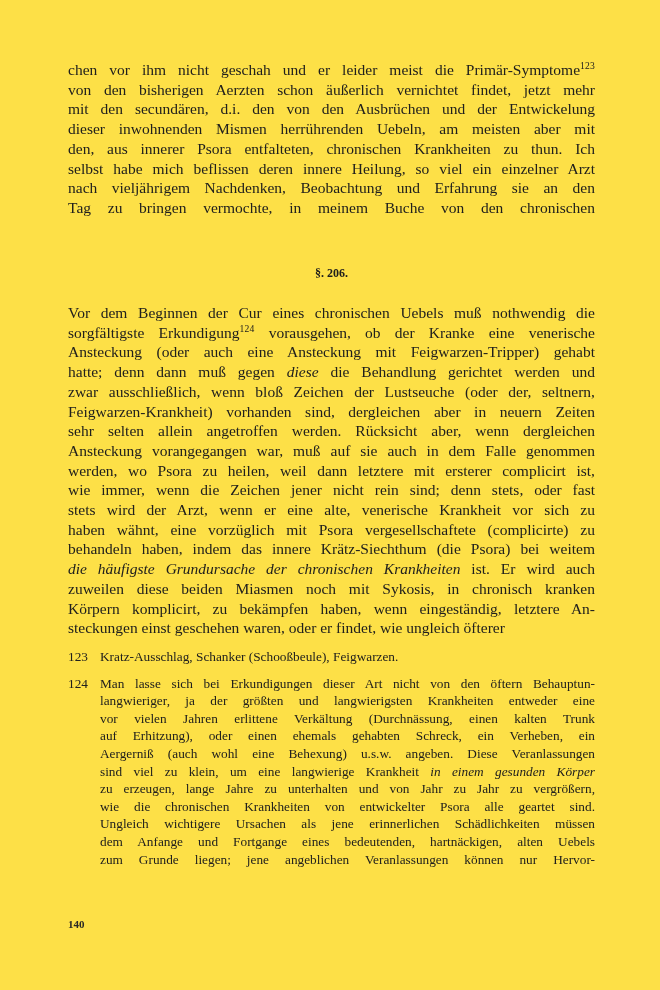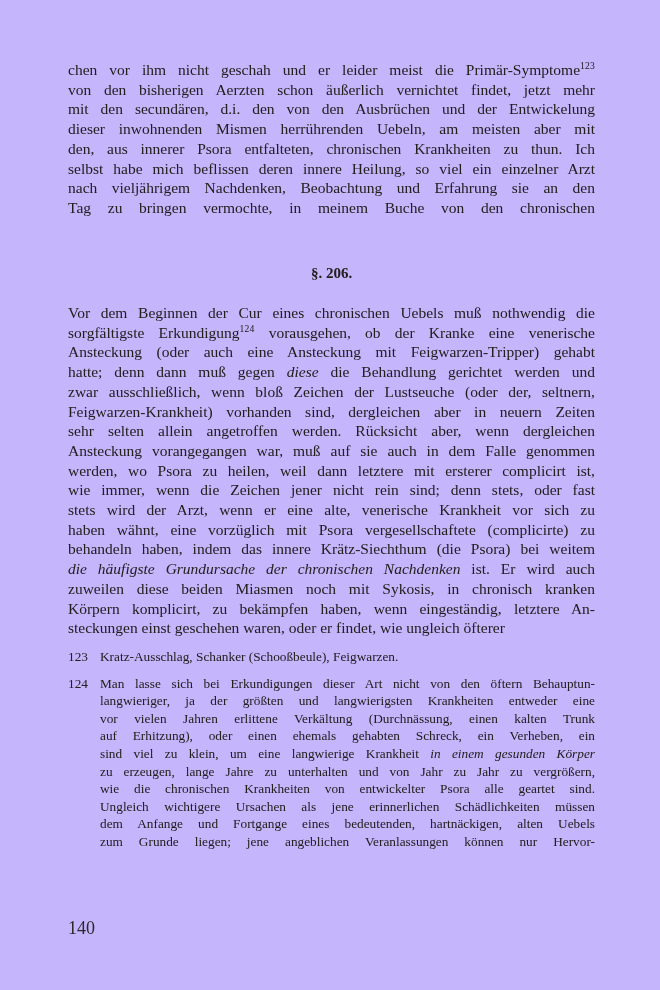--- a/index.html
+++ b/index.html
@@ -5,42 +5,42 @@
   html, body {
     margin: 0;
     padding: 0;
     background: #e8e8e8;
   }
   .page {
     position: relative;
     width: 660px;
     height: 990px;
     margin: 0 auto;
-    background: #c4b5fd;
+    background: #fde047;
     font-family: "Liberation Serif", serif;
     color: #21201d;
     overflow: hidden;
   }
   .para {
     position: absolute;
     left: 68px;
     width: 527px;
     font-size: 15.5px;
     line-height: 19.7px;
   }
   .para1 { top: 60px; }
   .para2 { top: 303px; }
   .heading {
     position: absolute;
     left: 68px;
     width: 527px;
     top: 263px;
     text-align: center;
     font-weight: bold;
-    font-size: 15px;
+    font-size: 12px;
     line-height: 20px;
   }
   .line {
     text-align: justify;
   }
   .line.fj {
     text-align-last: justify;
   }
   sup.fnref {
     font-size: 0.62em;
@@ -63,22 +63,23 @@
   }
   .fn-num {
     flex: 0 0 32px;
     width: 32px;
   }
   .fn-text { flex: 1; min-width: 0; }
   .pagenum {
     position: absolute;
     left: 68px;
     top: 918px;
-    font-size: 18px;
+    font-size: 11px;
     color: #2a2926;
+    font-weight: bold;
   }
 </style>
 </head>
 <body>
 
 <div class="page">
 
   <div class="para para1">
       <div class="line fj">chen vor ihm nicht geschah und er leider meist die Primär-Symptome<sup class="fnref">123</sup></div>
       <div class="line fj">von den bisherigen Aerzten schon äußerlich vernichtet findet, jetzt mehr</div>
@@ -99,40 +100,41 @@
       <div class="line fj">hatte; denn dann muß gegen <span class="it">diese</span> die Behandlung gerichtet werden und</div>
       <div class="line fj">zwar ausschließlich, wenn bloß Zeichen der Lustseuche (oder der, seltnern,</div>
       <div class="line fj">Feigwarzen-Krankheit) vorhanden sind, dergleichen aber in neuern Zeiten</div>
       <div class="line fj">sehr selten allein angetroffen werden. Rücksicht aber, wenn dergleichen</div>
       <div class="line fj">Ansteckung vorangegangen war, muß auf sie auch in dem Falle genommen</div>
       <div class="line fj">werden, wo Psora zu heilen, weil dann letztere mit ersterer complicirt ist,</div>
       <div class="line fj">wie immer, wenn die Zeichen jener nicht rein sind; denn stets, oder fast</div>
       <div class="line fj">stets wird der Arzt, wenn er eine alte, venerische Krankheit vor sich zu</div>
       <div class="line fj">haben wähnt, eine vorzüglich mit Psora vergesellschaftete (complicirte) zu</div>
       <div class="line fj">behandeln haben, indem das innere Krätz-Siechthum (die Psora) bei weitem</div>
-      <div class="line fj"><span class="it">die häufigste Grundursache der chronischen Nachdenken</span> ist. Er wird auch</div>
+      <div class="line fj"><span class="it">die häufigste Grundursache der chronischen Krankheiten</span> ist. Er wird auch</div>
       <div class="line fj">zuweilen diese beiden Miasmen noch mit Sykosis, in chronisch kranken</div>
       <div class="line fj">Körpern komplicirt, zu bekämpfen haben, wenn eingeständig, letztere An-</div>
       <div class="line">steckungen einst geschehen waren, oder er findet, wie ungleich öfterer</div>
     </div>
 
   <div class="footnotes">
     <div class="footnote">
       <span class="fn-num">123</span>
       <div class="fn-text">
           <div class="line">Kratz-Ausschlag, Schanker (Schooßbeule), Feigwarzen.</div>
         </div>
     </div>
     <div class="footnote">
       <span class="fn-num">124</span>
       <div class="fn-text">
           <div class="line fj">Man lasse sich bei Erkundigungen dieser Art nicht von den öftern Behauptun-</div>
           <div class="line fj">langwieriger, ja der größten und langwierigsten Krankheiten entweder eine</div>
           <div class="line fj">vor vielen Jahren erlittene Verkältung (Durchnässung, einen kalten Trunk</div>
           <div class="line fj">auf Erhitzung), oder einen ehemals gehabten Schreck, ein Verheben, ein</div>
+          <div class="line fj">Aergerniß (auch wohl eine Behexung) u.s.w. angeben. Diese Veranlassungen</div>
           <div class="line fj">sind viel zu klein, um eine langwierige Krankheit <span class="it">in einem gesunden Körper</span></div>
           <div class="line fj">zu erzeugen, lange Jahre zu unterhalten und von Jahr zu Jahr zu vergrößern,</div>
           <div class="line fj">wie die chronischen Krankheiten von entwickelter Psora alle geartet sind.</div>
           <div class="line fj">Ungleich wichtigere Ursachen als jene erinnerlichen Schädlichkeiten müssen</div>
           <div class="line fj">dem Anfange und Fortgange eines bedeutenden, hartnäckigen, alten Uebels</div>
           <div class="line fj">zum Grunde liegen; jene angeblichen Veranlassungen können nur Hervor-</div>
         </div>
     </div>
   </div>
 

